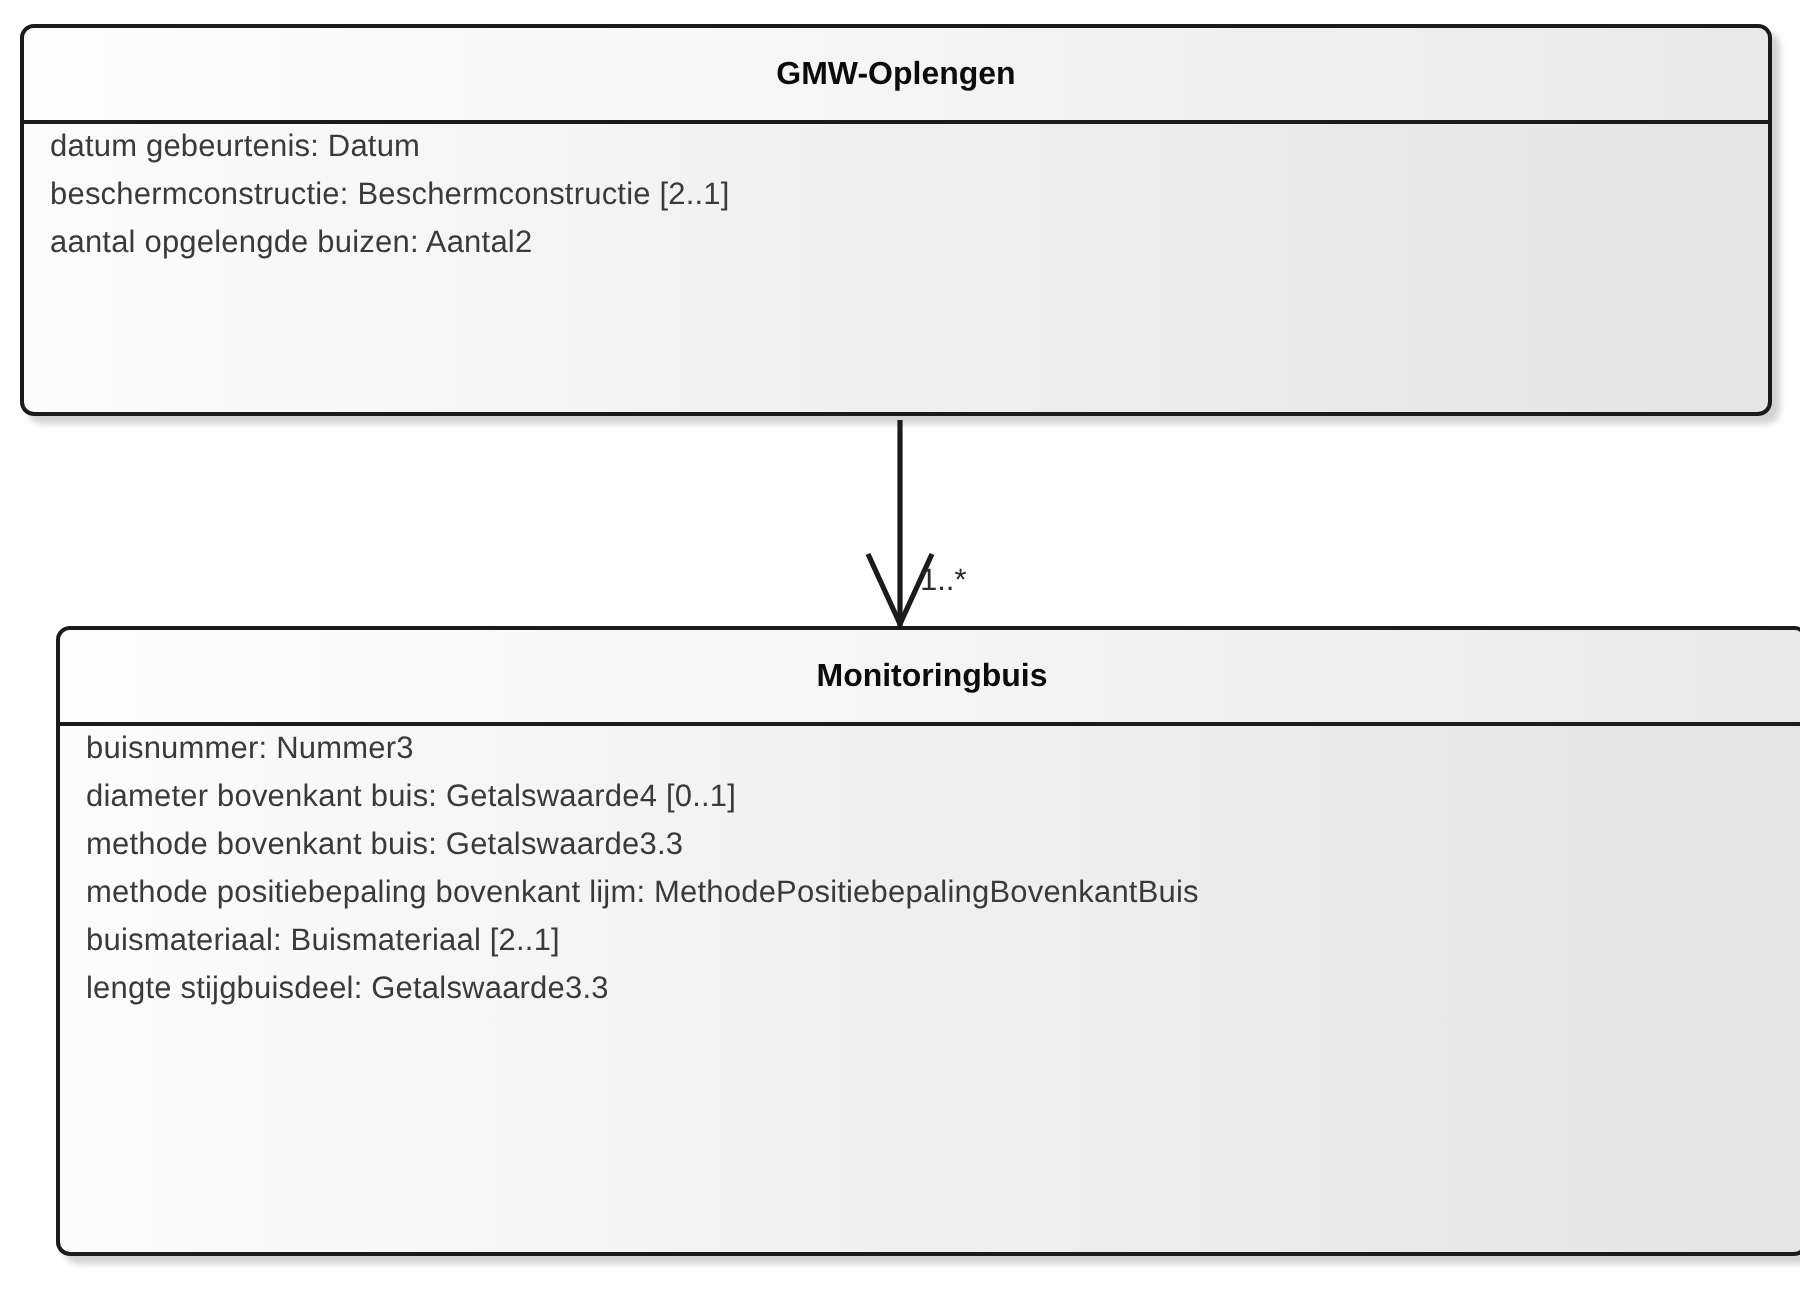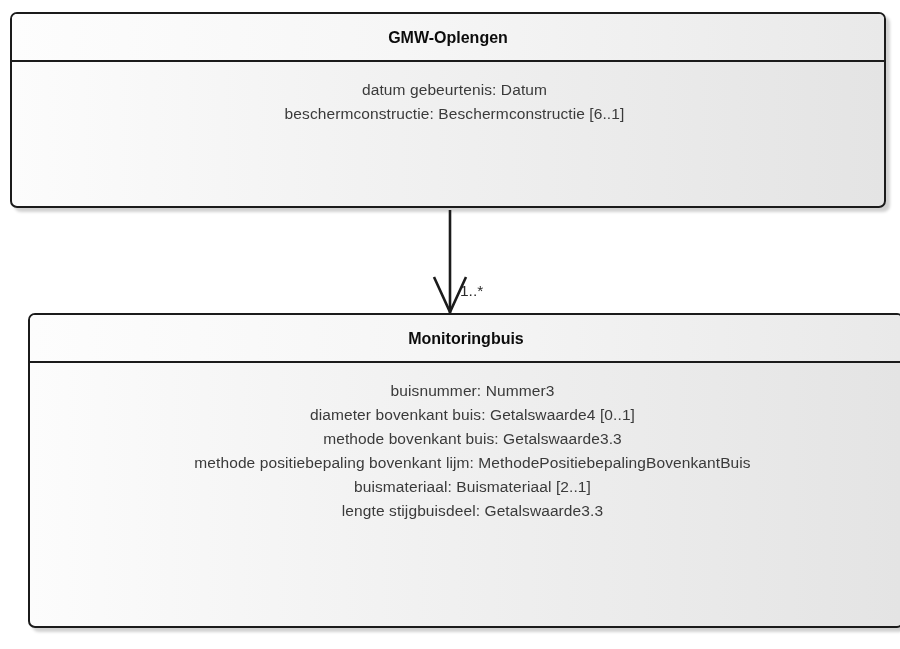--- a/index.html
+++ b/index.html
@@ -40,22 +40,21 @@
     text-align: center;
     font-size: 16px;
     font-weight: bold;
     color: #0c0c0c;
     border-bottom: 2px solid #1b1b1b;
     background: linear-gradient(to right, #fdfdfd 0%, #f6f6f6 45%, #efefef 75%, #e9e9e9 100%);
     white-space: nowrap;
   }
   .uml-attrs {
     box-sizing: border-box;
-    padding: 16px 0 12px 13px;
-    text-align: center;
+    padding: 0 0 12px 13px;
   }
   .attr-line {
     font-size: 15.5px;
     line-height: 24px;
     color: #3a3a3a;
     white-space: nowrap;
     letter-spacing: 0.1px;
   }
   .attr-line.stereotype {
     padding-left: 11px;
@@ -80,21 +79,22 @@
 </style>
 </head>
 <body>
 
 <div id="diagram">
 
   <div class="uml-class" id="class-0" style="left:10px; top:12px; width:876px; height:196px;">
     <div class="uml-header">GMW-Oplengen</div>
     <div class="uml-attrs">
       <div class="attr-line">datum gebeurtenis: Datum</div>
-      <div class="attr-line">beschermconstructie: Beschermconstructie [6..1]</div>
+      <div class="attr-line">beschermconstructie: Beschermconstructie [2..1]</div>
+      <div class="attr-line">aantal opgelengde buizen: Aantal2</div>
     </div>
   </div>
 
   <div class="uml-class" id="class-1" style="left:28px; top:313px; width:876px; height:315px;">
     <div class="uml-header">Monitoringbuis</div>
     <div class="uml-attrs">
       <div class="attr-line">buisnummer: Nummer3</div>
       <div class="attr-line">diameter bovenkant buis: Getalswaarde4 [0..1]</div>
       <div class="attr-line">methode bovenkant buis: Getalswaarde3.3</div>
       <div class="attr-line">methode positiebepaling bovenkant lijm: MethodePositiebepalingBovenkantBuis</div>

